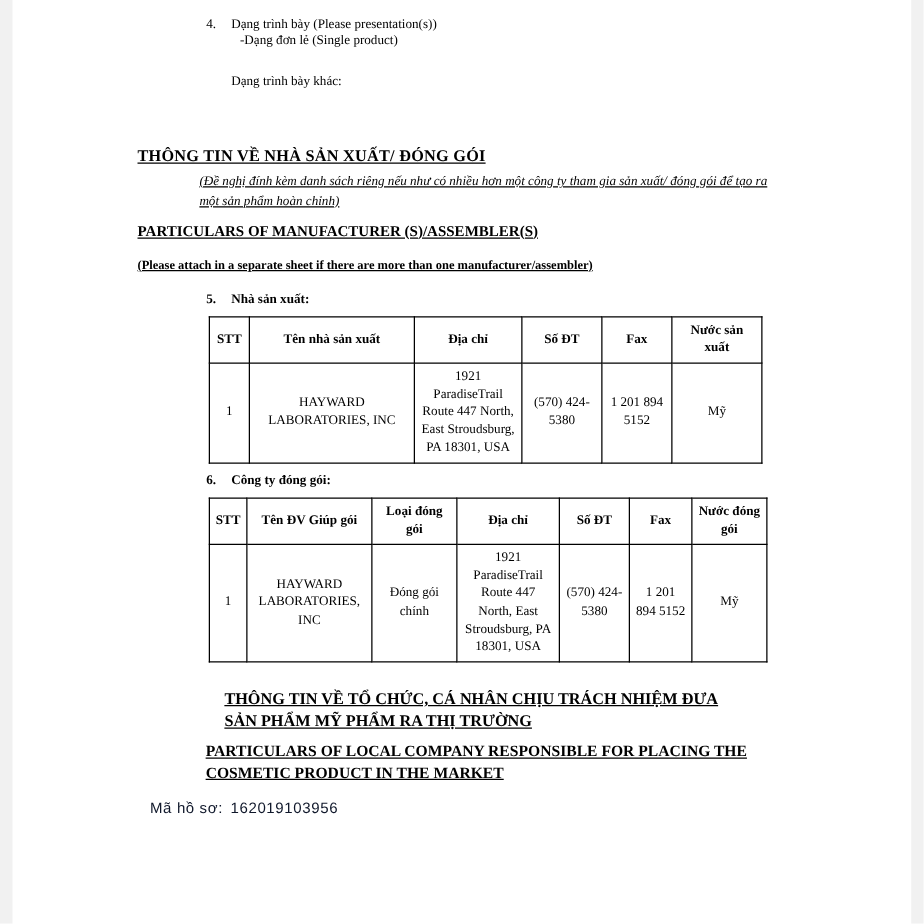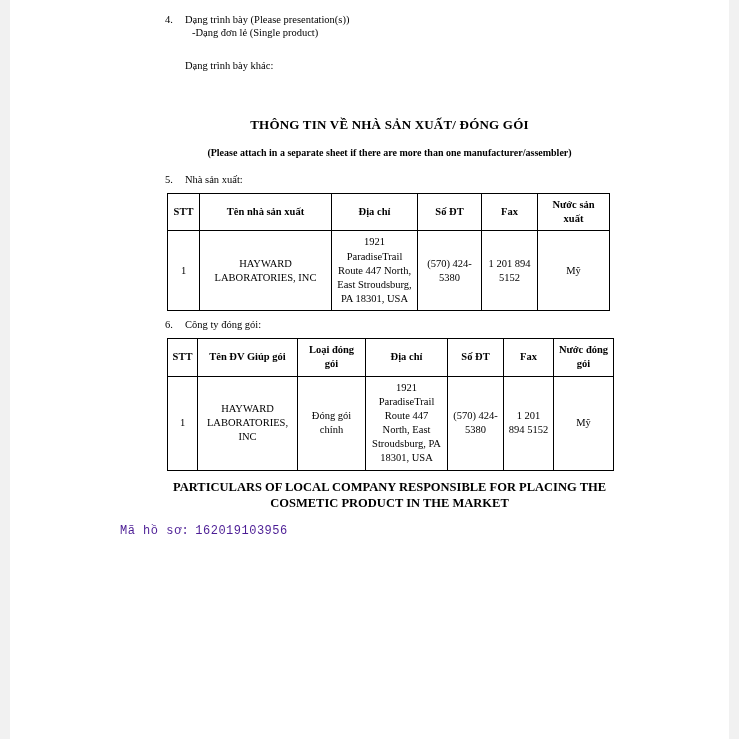--- a/index.html
+++ b/index.html
@@ -21,28 +21,28 @@
     font-weight:bold;
     font-size:10.5px;
     line-height:1.55;
   }
 
   .item-row{margin:14px 0 0 165px;font-size:10.5px;}
   .item-num{display:inline-block;width:20px;}
   .item-sub{margin:2px 0 0 192px;font-size:10.5px;font-family:Liberation Serif, serif;}
   .item-other{margin:22px 0 12px 185px;font-size:10.5px;}
 
-  .center-wrap{text-align:center;margin-left:110px;margin-right:70px;}
+  .center-wrap{margin-left:110px;margin-right:70px;text-decoration:underline;}
 
   .title-vi{margin-top:46px;font-size:13px;font-weight:bold;letter-spacing:.2px;}
   .note-vi{margin-top:5px;font-style:italic;font-size:10.5px;max-width:460px;margin-left:auto;margin-right:auto;line-height:1.5;}
   .title-en{margin-top:8px;font-weight:bold;font-size:12px;}
   .note-en{margin-top:14px;font-weight:bold;font-size:10px;}
 
-  .item-heading{margin:16px 0 0 165px;font-size:10.5px;font-weight:normal;}
+  .item-heading{margin:16px 0 0 165px;font-size:10.5px;font-weight:bold;}
 
   table.doc-table{
     border-collapse:collapse;
     table-layout:fixed;
     font-size:10.5px;
     margin:8px 0 0 167px;
   }
   .doc-table th,.doc-table td{
     border:1px solid #000;
     text-align:center;
@@ -51,23 +51,23 @@
     line-height:1.35;
     word-wrap:break-word;
   }
   .doc-table th{font-weight:bold;}
 
   .bottom-title-vi{margin-top:20px;font-weight:bold;font-size:13px;max-width:420px;margin-left:auto;margin-right:auto;line-height:1.35;}
   .bottom-title-en{margin-top:8px;font-weight:bold;font-size:12.5px;max-width:450px;margin-left:auto;margin-right:auto;line-height:1.35;}
 
   .footer-code{
     margin:12px 0 0 120px;
-    font-family:Liberation Mono, monospace;
+    font-family:Liberation Sans, sans-serif;
     font-size:12px;
-    color:#4c1d95;
+    color:#0f172a;
     letter-spacing:.5px;
   }
   .footer-code .val{margin-left:6px;}
 </style>
 </head>
 <body>
 
 <div class="edge-strip edge-left"></div>
 <div class="edge-strip edge-right"></div>
 
@@ -76,20 +76,22 @@
 
   <div class="item-row">
     <span class="item-num">4.</span><span>Dạng trình bày (Please presentation(s))</span>
   </div>
   <div class="item-sub">-Dạng đơn lẻ (Single product)</div>
 
   <div class="item-other">Dạng trình bày khác:</div>
 
   <div class="center-wrap">
     <div class="title-vi">THÔNG TIN VỀ NHÀ SẢN XUẤT/ ĐÓNG GÓI</div>
+    <div class="note-vi">(Đề nghị đính kèm danh sách riêng nếu như có nhiều hơn một công ty tham gia sản xuất/ đóng gói để tạo ra một sản phẩm hoàn chỉnh)</div>
+    <div class="title-en">PARTICULARS OF MANUFACTURER (S)/ASSEMBLER(S)</div>
     <div class="note-en">(Please attach in a separate sheet if there are more than one manufacturer/assembler)</div>
   </div>
 
   <div class="item-heading">
     <span class="item-num">5.</span><span>Nhà sản xuất:</span>
   </div>
 
   <table class="doc-table">
     <colgroup>
       <col style="width:32px">
@@ -149,20 +151,21 @@
       <td>Đóng gói chính</td>
       <td>1921 ParadiseTrail Route 447 North, East Stroudsburg, PA 18301, USA</td>
       <td>(570) 424-5380</td>
       <td>1 201 894 5152</td>
       <td>Mỹ</td>
     </tr>
   </tbody>
     </table>
 
   <div class="center-wrap">
+    <div class="bottom-title-vi">THÔNG TIN VỀ TỔ CHỨC, CÁ NHÂN CHỊU TRÁCH NHIỆM ĐƯA SẢN PHẨM MỸ PHẨM RA THỊ TRƯỜNG</div>
     <div class="bottom-title-en">PARTICULARS OF LOCAL COMPANY RESPONSIBLE FOR PLACING THE COSMETIC PRODUCT IN THE MARKET</div>
   </div>
 
   <div class="footer-code">
     <span>Mã hồ sơ:</span><span class="val">162019103956</span>
   </div>
 
 </div>
 
 </body></html>

